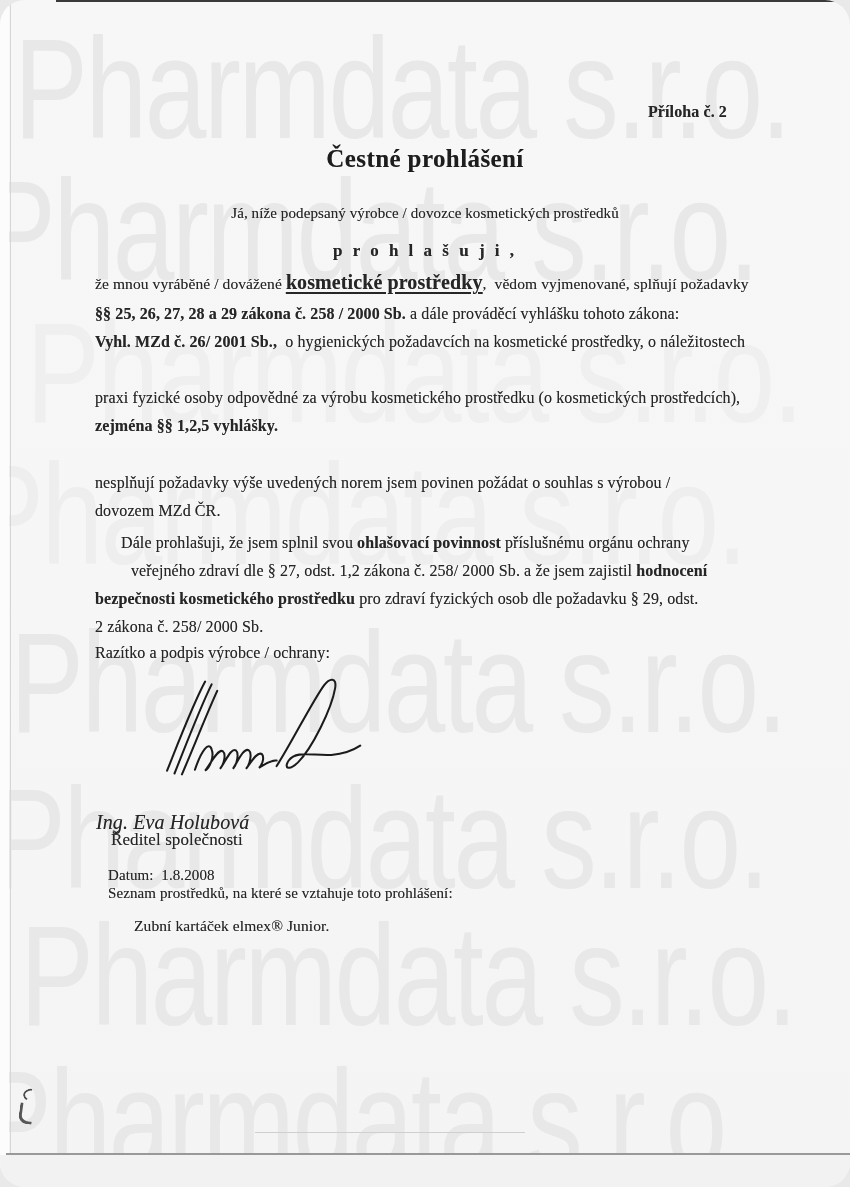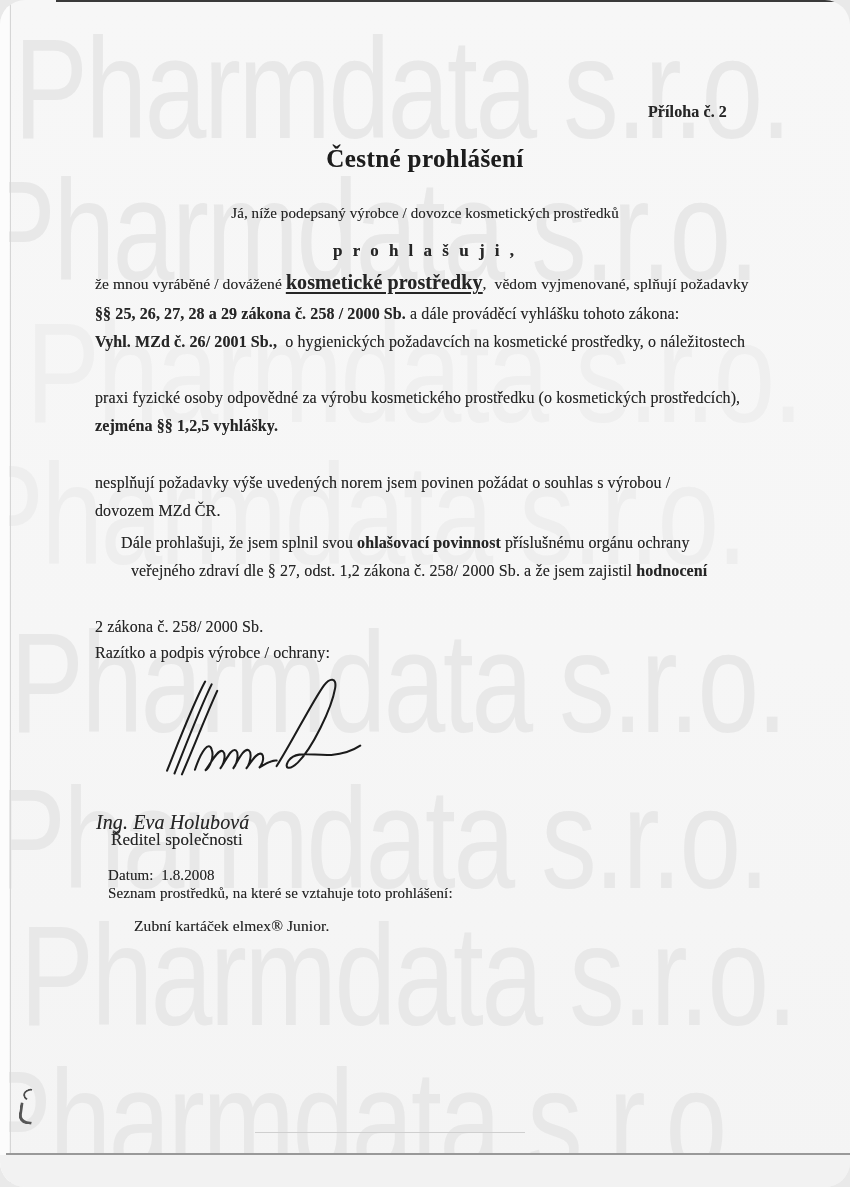--- a/index.html
+++ b/index.html
@@ -107,20 +107,21 @@
 
   <div class="txt margin l-v1"><span class="b">Vyhl. MZd č. 26/ 2001 Sb.,</span><span>  o hygienických požadavcích na kosmetické prostředky, o náležitostech</span></div>
   <div class="txt margin l-v3">praxi fyzické osoby odpovědné za výrobu kosmetického prostředku (o kosmetických prostředcích),</div>
   <div class="txt margin l-v4">zejména §§ 1,2,5 vyhlášky.</div>
 
   <div class="txt margin l-j2">nesplňují požadavky výše uvedených norem jsem povinen požádat o souhlas s výrobou /</div>
   <div class="txt margin l-j3">dovozem MZd ČR.</div>
 
   <div class="txt l-d1"><span>Dále prohlašuji, že jsem splnil svou </span><span class="b">ohlašovací povinnost</span><span> příslušnému orgánu ochrany</span></div>
   <div class="txt margin l-d2"><span>veřejného zdraví dle § 27, odst. 1,2 zákona č. 258/ 2000 Sb. a že jsem zajistil </span><span class="b">hodnocení</span></div>
+  <div class="txt margin l-d3"><span class="b">bezpečnosti kosmetického prostředku</span><span> pro zdraví fyzických osob dle požadavku § 29, odst.</span></div>
   <div class="txt margin l-d4">2 zákona č. 258/ 2000 Sb.</div>
 
   <div class="txt margin l-stamp">Razítko a podpis výrobce / ochrany:</div>
 
   <svg class="sig-svg" viewBox="0 0 230 112">
     <g fill="none" stroke="#1b1b1b" stroke-width="2.2" stroke-linecap="round">
       <path d="M16,102 C28,72 44,30 57,6"></path>
       <path d="M24,105 C36,75 52,33 64,9"></path>
       <path d="M32,106 C44,78 59,40 70,16"></path>
       <path d="M46,101 C53,80 61,70 64,79 C67,87 62,99 57,102 C63,94 71,78 76,81 C80,84 77,96 73,100 C79,92 85,77 90,80 C94,83 91,96 87,100 C93,90 99,77 104,80 C108,83 105,96 101,100 C107,92 113,81 118,84 C121,87 119,95 115,99 C121,95 128,90 134,91"></path>

